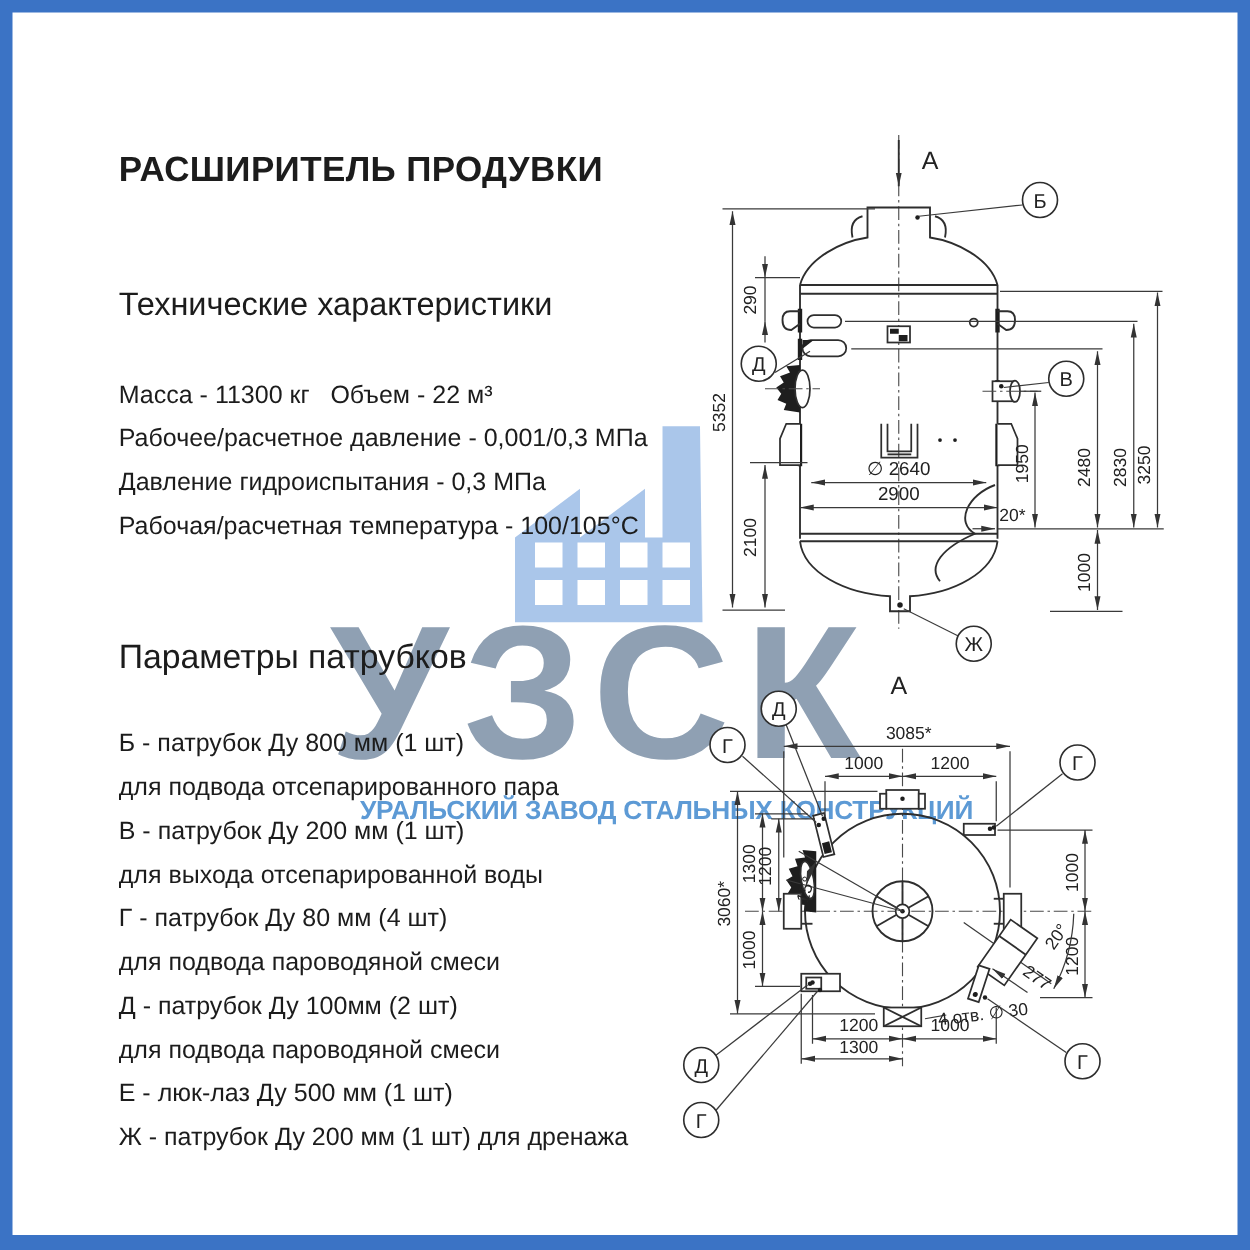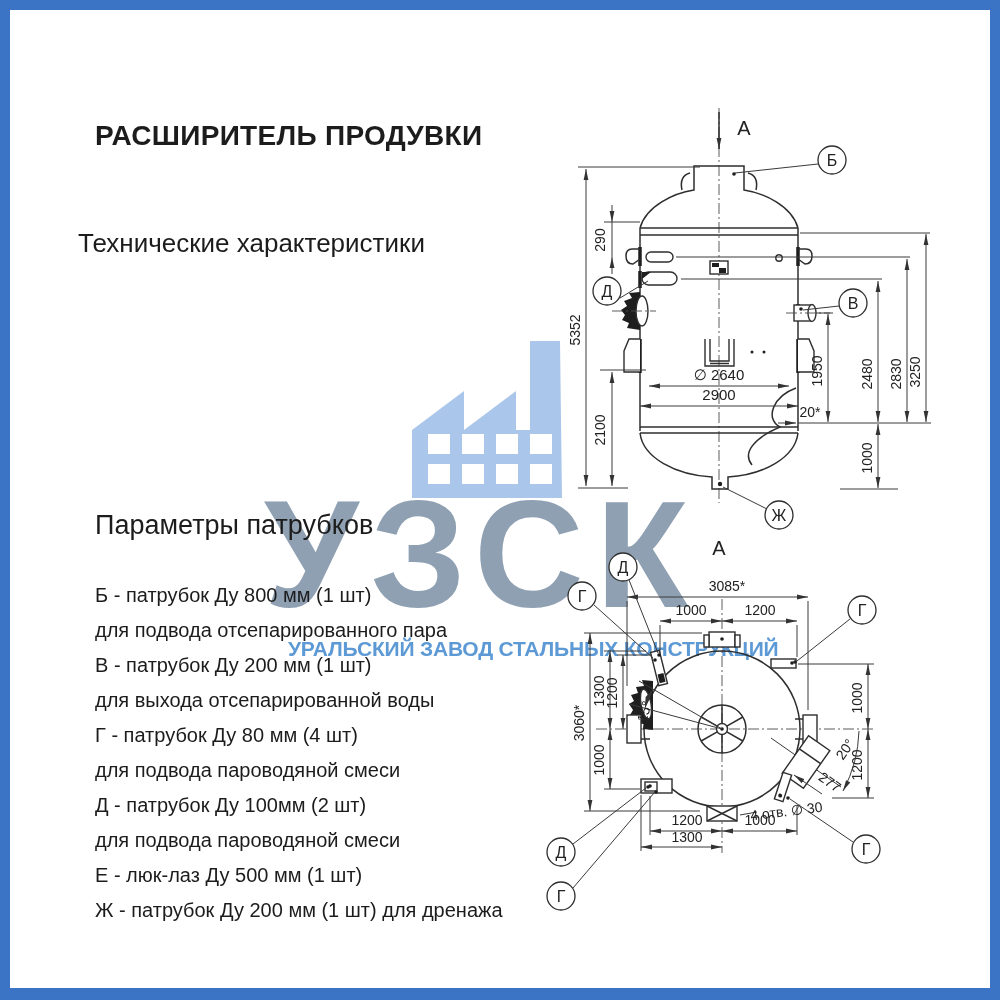--- a/index.html
+++ b/index.html
@@ -16,21 +16,21 @@
   .logo{
     position:absolute;left:264px;top:478px;font-size:152px;font-weight:700;
     color:#8fa0b3;letter-spacing:12px;line-height:1;white-space:nowrap;
   }
   .caption{
     position:absolute;left:288px;top:637px;font-size:21px;font-weight:700;
     color:#5d9ad5;letter-spacing:-0.2px;white-space:nowrap;
   }
   
   .h1{position:absolute;left:95px;top:117px;font-size:28px;font-weight:700;line-height:37px;letter-spacing:0.3px;}
-  .h2{position:absolute;left:78px;top:228px;font-size:26px;font-weight:400;text-align:right;}
+  .h2{position:absolute;left:95px;top:228px;font-size:26px;font-weight:400;text-align:right;}
   .specs{position:absolute;left:95px;top:299px;font-size:20px;line-height:35px;}
   .h3{position:absolute;left:95px;top:474px;font-size:27px;font-weight:400;margin-top:36px;}
   .nozzles{position:absolute;left:95px;top:546px;font-size:20px;line-height:35px;margin-top:32px;}
   
   svg.draw{position:absolute;left:0;top:0;z-index:3;}
   .ol{stroke:#2e2e2e;stroke-width:1.5;fill:none;}
   .os{stroke:#2e2e2e;stroke-width:1.4;fill:#fff;}
   .ch{stroke:#2e2e2e;stroke-width:1.4;fill:none;}
   .tk{stroke:#1e1e1e;stroke-width:3.5;fill:none;}
   .dk{fill:#1e1e1e;stroke:none;}
@@ -62,20 +62,26 @@
   </svg>
   <div class="logo">УЗСК</div>
   <div class="caption">УРАЛЬСКИЙ ЗАВОД СТАЛЬНЫХ КОНСТРУКЦИЙ</div>
 </div>
 
 <div class="layer content">
   <div class="h1">
     <div>РАСШИРИТЕЛЬ ПРОДУВКИ</div>
   </div>
   <div class="h2">Технические характеристики</div>
+  <div class="specs">
+    <div>Масса - 11300 кг&nbsp;&nbsp;&nbsp;Объем - 22 м³</div>
+    <div>Рабочее/расчетное давление - 0,001/0,3 МПа</div>
+    <div>Давление гидроиспытания - 0,3 МПа</div>
+    <div>Рабочая/расчетная температура - 100/105°С</div>
+  </div>
   <div class="h3">Параметры патрубков</div>
   <div class="nozzles">
     <div>Б - патрубок Ду 800 мм (1 шт)</div>
     <div>для подвода отсепарированного пара</div>
     <div>В - патрубок Ду 200 мм (1 шт)</div>
     <div>для выхода отсепарированной воды</div>
     <div>Г - патрубок Ду 80 мм (4 шт)</div>
     <div>для подвода пароводяной смеси</div>
     <div>Д - патрубок Ду 100мм (2 шт)</div>
     <div>для подвода пароводяной смеси</div>

